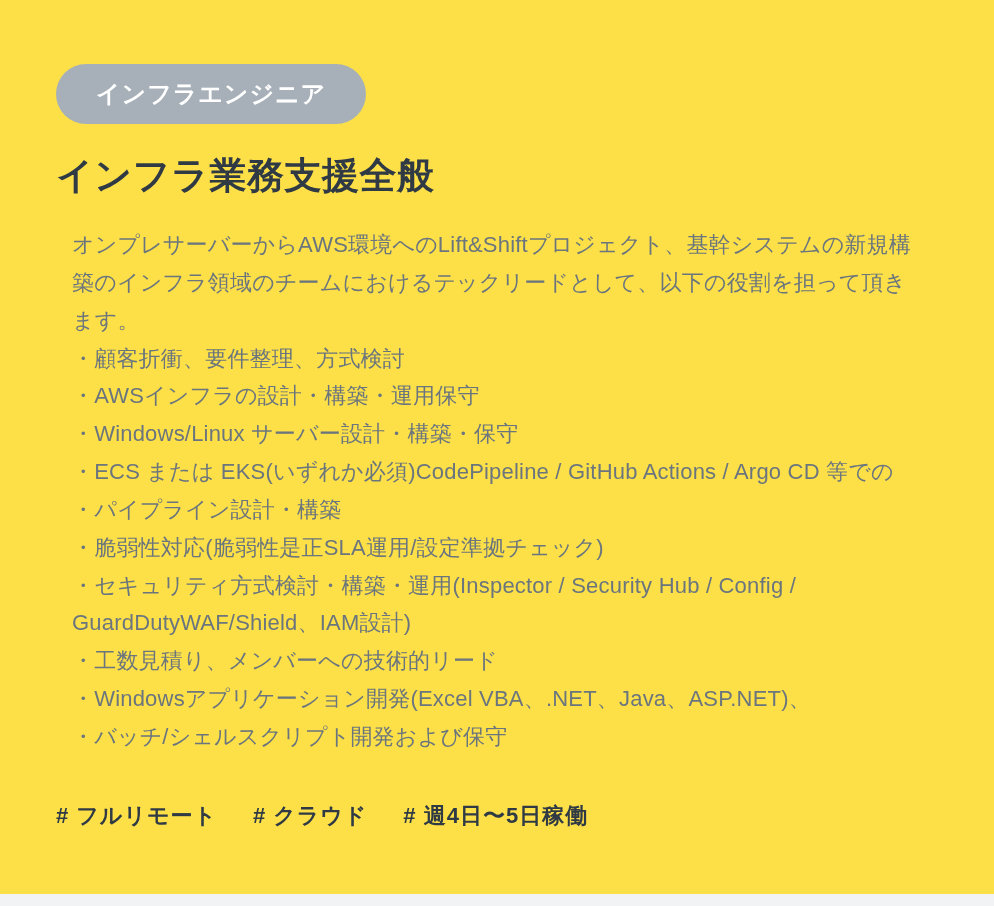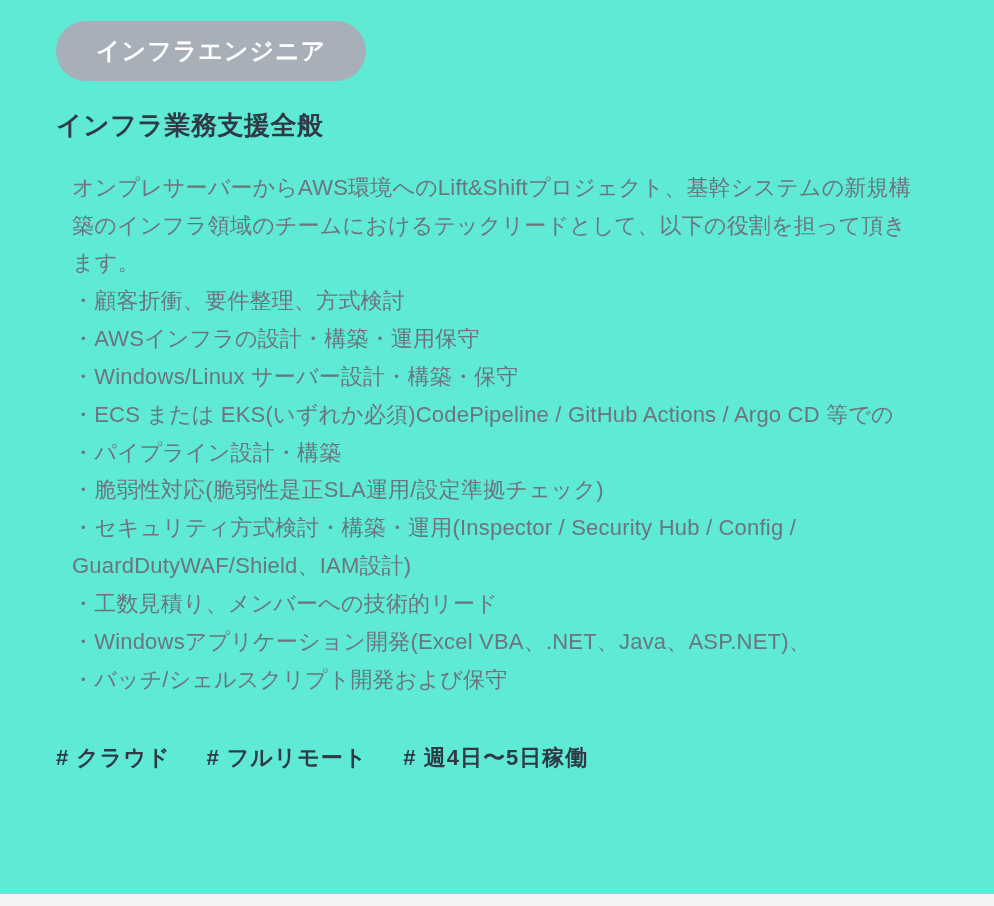--- a/index.html
+++ b/index.html
@@ -16,39 +16,39 @@
     position: relative;
     overflow: hidden;
   }
   .card {
     position: absolute;
     left: 0;
     top: 0;
     width: 994px;
     height: 906px;
     box-sizing: border-box;
-    padding: 21px 56px 0 56px;
-    background: #5eead4;
+    padding: 64px 56px 0 56px;
+    background: #fde047;
   }
   .badge-row {
     margin: 0 0 28px 0;
   }
   .badge {
     display: inline-block;
     background: #a7b0b8;
     color: #ffffff;
     font-size: 24px;
     font-weight: 700;
     letter-spacing: 1px;
     padding: 18px 40px;
     border-radius: 32px;
     line-height: 1;
   }
   .title {
-    font-size: 26px;
+    font-size: 37px;
     font-weight: 700;
     color: #2f3a45;
     letter-spacing: 0.5px;
     margin: 0 0 26px 0;
     line-height: 1.3;
   }
   .body-text {
     font-size: 22px;
     line-height: 1.72;
     color: #6b757e;
@@ -99,19 +99,19 @@
 ・Windows/Linux サーバー設計・構築・保守
 ・ECS または EKS(いずれか必須)CodePipeline / GitHub Actions / Argo CD 等での
 ・パイプライン設計・構築
 ・脆弱性対応(脆弱性是正SLA運用/設定準拠チェック)
 ・セキュリティ方式検討・構築・運用(Inspector / Security Hub / Config / GuardDutyWAF/Shield、IAM設計)
 ・工数見積り、メンバーへの技術的リード
 ・Windowsアプリケーション開発(Excel VBA、.NET、Java、ASP.NET)、
 ・バッチ/シェルスクリプト開発および保守</p>
 
   <div class="tags">
+    <span class="tag"># フルリモート</span>
     <span class="tag"># クラウド</span>
-    <span class="tag"># フルリモート</span>
     <span class="tag"># 週4日〜5日稼働</span>
   </div>
 
   <div class="bottom-divider"></div>
 </div>
 
 </body></html>

